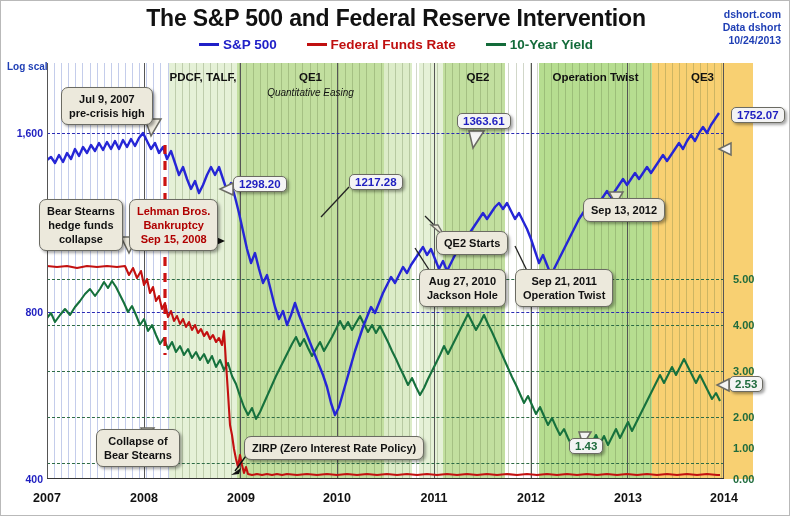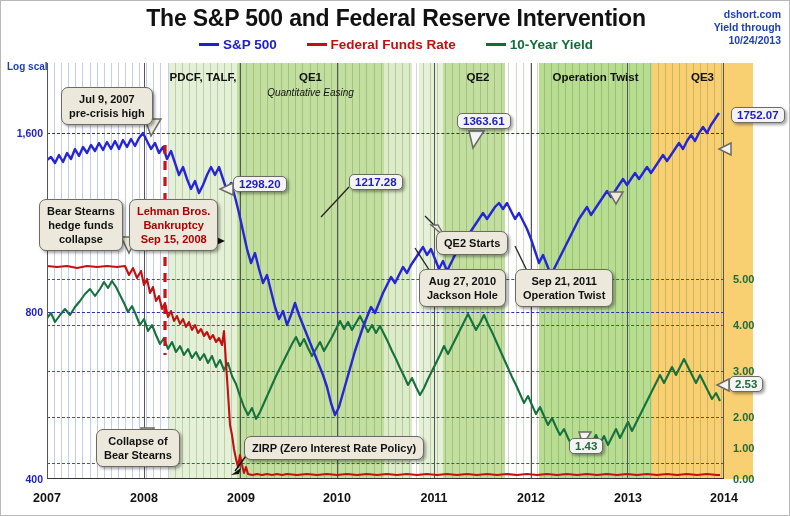--- a/index.html
+++ b/index.html
@@ -56,21 +56,21 @@
   <div id="title">The S&amp;P 500 and Federal Reserve Intervention</div>
 
   <div id="legend">
     <span class="li"><span class="sw" style="background:#2020c8"></span><span class="lbl-sp">S&amp;P 500</span></span>
     <span class="li"><span class="sw" style="background:#c01010"></span><span class="lbl-ff">Federal Funds Rate</span></span>
     <span class="li"><span class="sw" style="background:#136b3a"></span><span class="lbl-ty">10-Year Yield</span></span>
   </div>
 
   <div id="brand">
     <div>dshort.com</div>
-    <div>Yield through</div>
+    <div>Data dshort</div>
     <div>10/24/2013</div>
   </div>
 
   <div id="logscale">Log scale</div>
 
   <div id="plot">
 
     <div class="band" style="left:122px;width:68px;background:#e5f1d7;"></div>
     <div class="band" style="left:190px;width:147px;background:#c2df9f;"></div>
     <div class="band" style="left:337px;width:28px;background:#dcecc8;"></div>
@@ -362,20 +362,23 @@
   <div class="callout" style="left:418px;top:268px;">
     <div>Aug 27, 2010</div>
     <div>Jackson Hole</div>
   </div>
 
   <div class="callout" style="left:514px;top:268px;">
     <div>Sep 21, 2011</div>
     <div>Operation Twist</div>
   </div>
 
+  <div class="callout" style="left:582px;top:197px;">
+    <div>Sep 13, 2012</div>
+  </div>
 
   <div class="pricebox" style="left:232px;top:175px;">1298.20</div>
   <div class="pricebox" style="left:348px;top:173px;">1217.28</div>
   <div class="pricebox" style="left:456px;top:112px;">1363.61</div>
   <div class="pricebox" style="left:730px;top:106px;">1752.07</div>
   <div class="pricebox g" style="left:728px;top:375px;">2.53</div>
   <div class="pricebox g" style="left:568px;top:437px;">1.43</div>
 
 </div>
 

